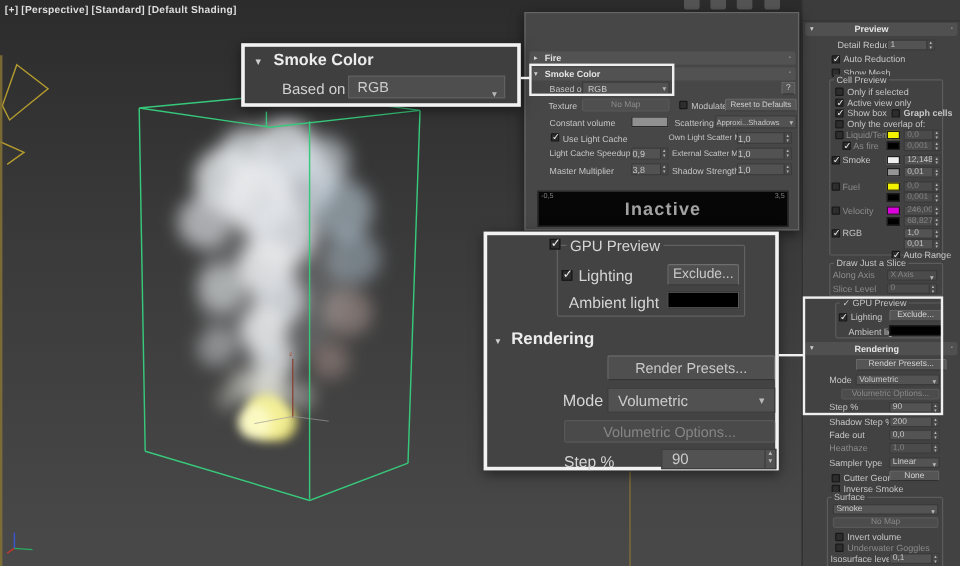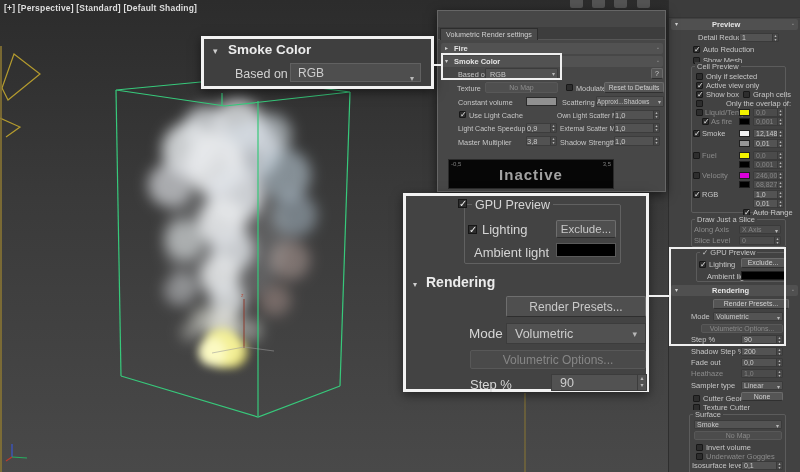--- a/index.html
+++ b/index.html
@@ -41,21 +41,21 @@
   #dlg-tabs{position:absolute;left:0;top:16px;width:100%;height:13px;background:#3d3d3d;border-bottom:1px solid #565656;}
   #dlg-tab{position:absolute;left:2px;top:1px;height:12px;padding:0 5px;background:#4a4a4a;border:1px solid #2d2d2d;border-bottom:none;font-size:7.2px;color:#d0d0d0;line-height:11px;}
   .roll{position:absolute;left:3px;width:222px;height:11px;background:#525252;border-radius:2px;color:#e4e4e4;font-weight:bold;}
   .roll .tri{position:absolute;left:4px;top:1px;font-size:6px;color:#cfcfcf;font-weight:normal;}
   .roll .txt{position:absolute;left:13px;top:1px;font-size:7.5px;}
   .roll .hdot{position:absolute;right:4px;top:2px;font-size:5px;color:#8a8a8a;font-weight:normal;}
   .dlb{position:absolute;white-space:nowrap;font-size:7.3px;color:#c6c6c6;}
   .dfld{position:absolute;height:10px;background:#525252;border:1px solid #3c3c3c;border-radius:1px;color:#c9c9c9;}
   .dbtn{position:absolute;background:#565656;border:1px solid #6b6b6b;border-bottom-color:#303030;border-radius:2px;color:#d0d0d0;text-align:center;font-size:7px;}
   .dbtn.dis{color:#8d8d8d;background:#4f4f4f;border-color:#585858;}
-  #grad-bar{position:absolute;left:10px;top:148px;width:166px;height:30px;background:#060606;border:1px solid #2a2a2a;}
+  #grad-bar{position:absolute;left:10px;top:148px;width:209px;height:30px;background:#060606;border:1px solid #2a2a2a;}
   #grad-bar .mn{position:absolute;left:2px;top:1px;font-size:6px;color:#7f7f7f;}
   #grad-bar .mx{position:absolute;right:2px;top:1px;font-size:6px;color:#7f7f7f;}
   #grad-bar .inact{position:absolute;left:0;top:6px;width:100%;text-align:center;font-size:15px;font-weight:bold;color:#a2a2a2;letter-spacing:1px;}
   
   .callout{background:#3f3f3f;border:3px solid #f2f2f2;box-shadow:0 3px 10px rgba(0,0,0,.5);}
   #co1{left:201px;top:36px;width:233px;height:53px;}
   #co1 .tri{position:absolute;left:9px;top:7px;font-size:9px;color:#cfcfcf;}
   #co1 .ttl{position:absolute;left:24px;top:3px;font-size:13.5px;font-weight:bold;color:#ececec;}
   #co1 .bol{position:absolute;left:31px;top:28px;font-size:12.5px;color:#d2d2d2;}
   #co1 .drop{position:absolute;left:86px;top:24px;width:131px;height:19px;background:#4e4e4e;border:1px solid #616161;color:#cdcdcd;font-size:12px;line-height:18px;padding-left:7px;}
@@ -180,23 +180,23 @@
         <div class="rp-grp" style="left: 22px; top: 66px; width: 95px; height: 147px;">
           <span class="leg" style="left: 3px;">Cell Preview</span>
         </div>
         <div class="cb" style="left: 27px; top: 72.5px;"></div>
         <div class="lb" style="left: 37px; top: 72px;">Only if selected</div>
         <div class="cb" style="left: 27px; top: 81.5px;">✓</div>
         <div class="lb" style="left: 37px; top: 81px;">Active view only</div>
         <div class="cb" style="left: 27px; top: 90.5px;">✓</div>
         <div class="lb" style="left: 37px; top: 90px;">Show box</div>
         <div class="cb" style="left: 74px; top: 90.5px;"></div>
-        <div class="lb" style="left: 84px; top: 90px;">Graph cells</div>
+        <div class="lb" style="left: 84px; top: 90px; font-weight: bold;">Graph cells</div>
         <div class="cb" style="left: 27px; top: 99.5px;"></div>
-        <div class="lb" style="left: 37px; top: 99px; margin-left: 20px;">Only the overlap of:</div>
+        <div class="lb" style="left: 37px; top: 99px;">Only the overlap of:</div>
         <div class="cb" style="left: 27px; top: 108.5px;"></div>
         <div class="lb dis" style="left: 36px; top: 108px;">Liquid/Temp.</div>
         <div class="sw" style="left: 70px; top: 109px; width: 11px; height: 7px; background: rgb(242, 242, 0);"></div>
         <div class="fld dis" style="left: 84px; top: 108px; width: 31px;">
           <span class="val">0,0</span>
           <span class="spn">
             <i>▴</i>
             <i>▾</i>
           </span>
         </div>
@@ -352,21 +352,21 @@
         </div>
         <div class="lb" style="left: 22px; top: 381px;">Sampler type</div>
         <div class="fld" style="left: 72px; top: 381px; width: 42px;">
           <span class="val">Linear</span>
           <span class="dda">▾</span>
         </div>
         <div class="cb" style="left: 24px; top: 394.5px;"></div>
         <div class="lb" style="left: 34px; top: 394px;">Cutter Geom</div>
         <div class="rp-btn" style="left: 72px; top: 392px; width: 42px; height: 9px; line-height: 7px;">None</div>
         <div class="cb" style="left: 24px; top: 403.5px;"></div>
-        <div class="lb" style="left: 34px; top: 403px;">Texture Cutter</div>
+        <div class="lb" style="left: 34px; top: 403px;">Inverse Smoke</div>
         <div class="rp-grp" style="left: 20px; top: 414px; width: 97px; height: 64px;">
           <span class="leg" style="left: 3px;">Surface</span>
         </div>
         <div class="fld" style="left: 25px; top: 420px; width: 88px;">
           <span class="val">Smoke</span>
           <span class="dda">▾</span>
         </div>
         <div class="rp-btn dis" style="left: 25px; top: 431px; width: 88px; height: 9px; line-height: 7px;">No Map</div>
         <div class="cb" style="left: 27px; top: 443.5px;"></div>
         <div class="lb" style="left: 37px; top: 443px;">Invert volume</div>
@@ -377,23 +377,20 @@
           <span class="val">0,1</span>
           <span class="spn">
             <i>▴</i>
             <i>▾</i>
           </span>
         </div>
       </div>
   </div>
 
   <div id="dialog" class="abs">
-    <div id="dlg-tabs">
-      <span id="dlg-tab">Volumetric Render settings</span>
-    </div>
     <div class="roll" style="top:32px">
       <span class="tri">▸</span>
       <span class="txt">Fire</span>
       <span class="hdot">▪</span>
     </div>
     <div class="roll" style="top:45px">
       <span class="tri">▾</span>
       <span class="txt">Smoke Color</span>
       <span class="hdot">▪</span>
     </div>

